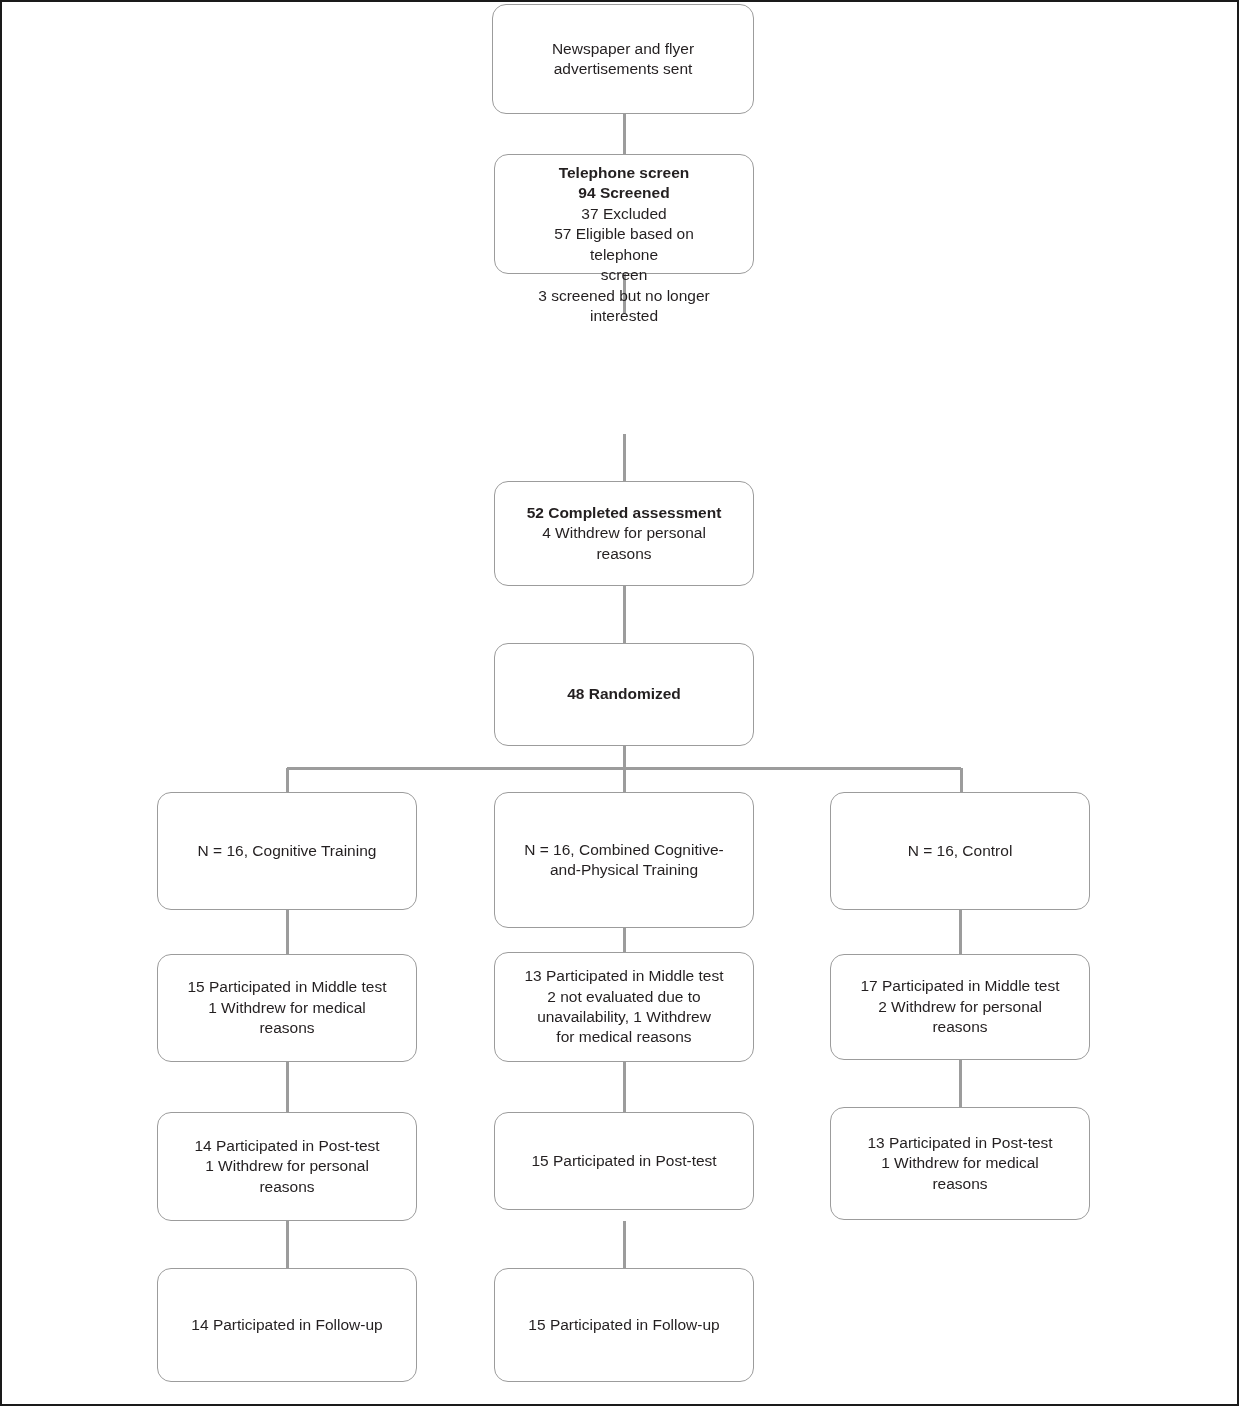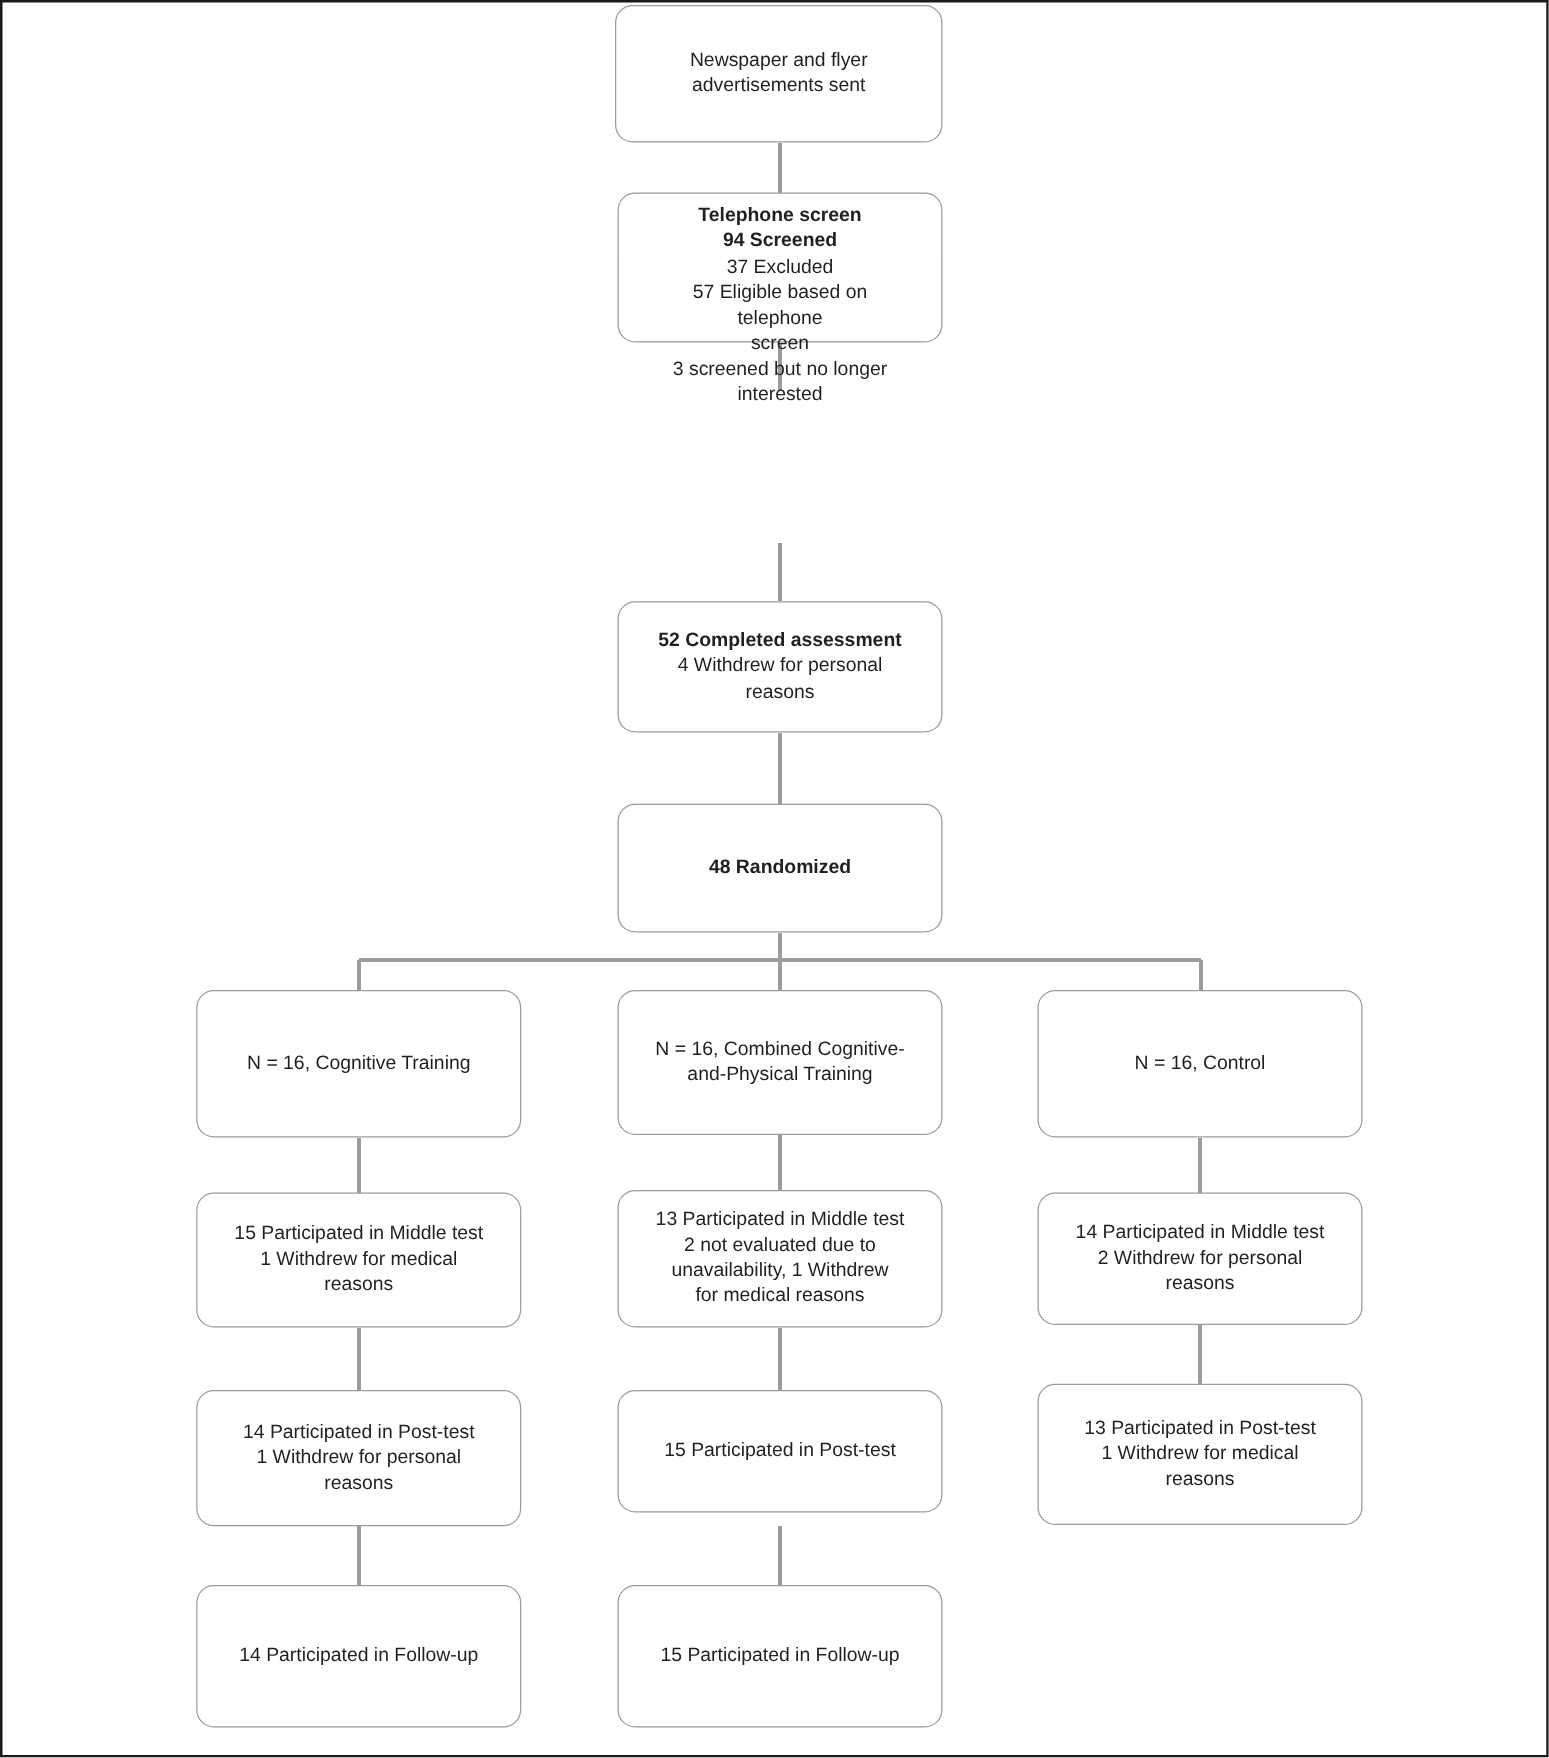--- a/index.html
+++ b/index.html
@@ -152,21 +152,21 @@
         <span class="node-head">48 Randomized</span>
       </div>
     </div>
 
     <div class="node fs-branch" style="left:155px; top:790px; width:260px; height:118px;">
       <div class="stack">
         <span class="node-text">N = 16, Cognitive Training</span>
       </div>
     </div>
 
-    <div class="node fs-branch" style="left:492px; top:790px; width:260px; height:116px;">
+    <div class="node fs-branch" style="left:492px; top:790px; width:260px; height:136px;">
       <div class="stack">
         <span class="node-text">N = 16, Combined Cognitive-
 and-Physical Training</span>
       </div>
     </div>
 
     <div class="node fs-branch" style="left:828px; top:790px; width:260px; height:118px;">
       <div class="stack">
         <span class="node-text">N = 16, Control</span>
       </div>
@@ -184,21 +184,21 @@
       <div class="stack">
         <span class="node-text">13 Participated in Middle test
 2 not evaluated due to
 unavailability, 1 Withdrew
 for medical reasons</span>
       </div>
     </div>
 
     <div class="node fs-branch" style="left:828px; top:952px; width:260px; height:106px;">
       <div class="stack">
-        <span class="node-text">14 Participated in Middle test
+        <span class="node-text">17 Participated in Middle test
 2 Withdrew  for personal
 reasons</span>
       </div>
     </div>
 
     <div class="node fs-branch" style="left:155px; top:1110px; width:260px; height:109px;align-items:center;">
       <div class="stack">
         <span class="node-text">14 Participated in Post-test
 1 Withdrew for personal
 reasons</span>

